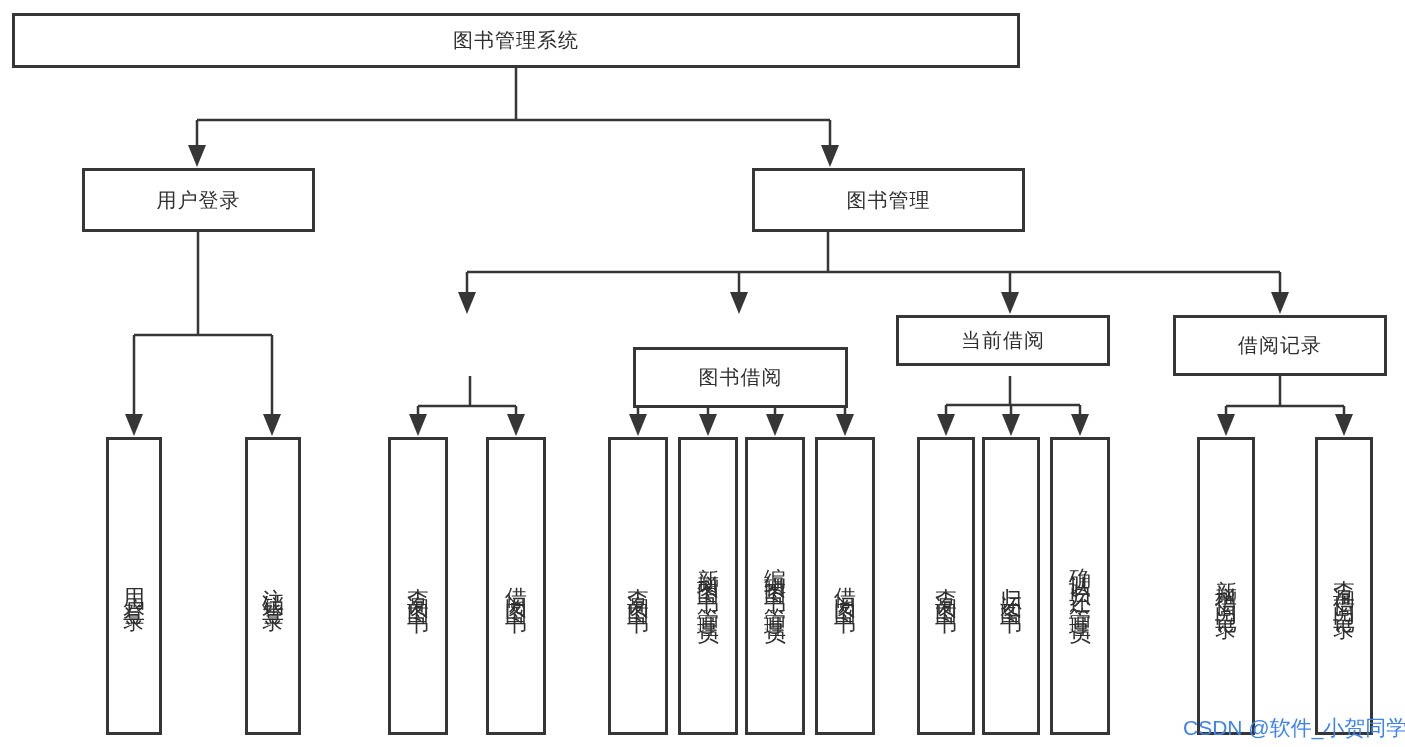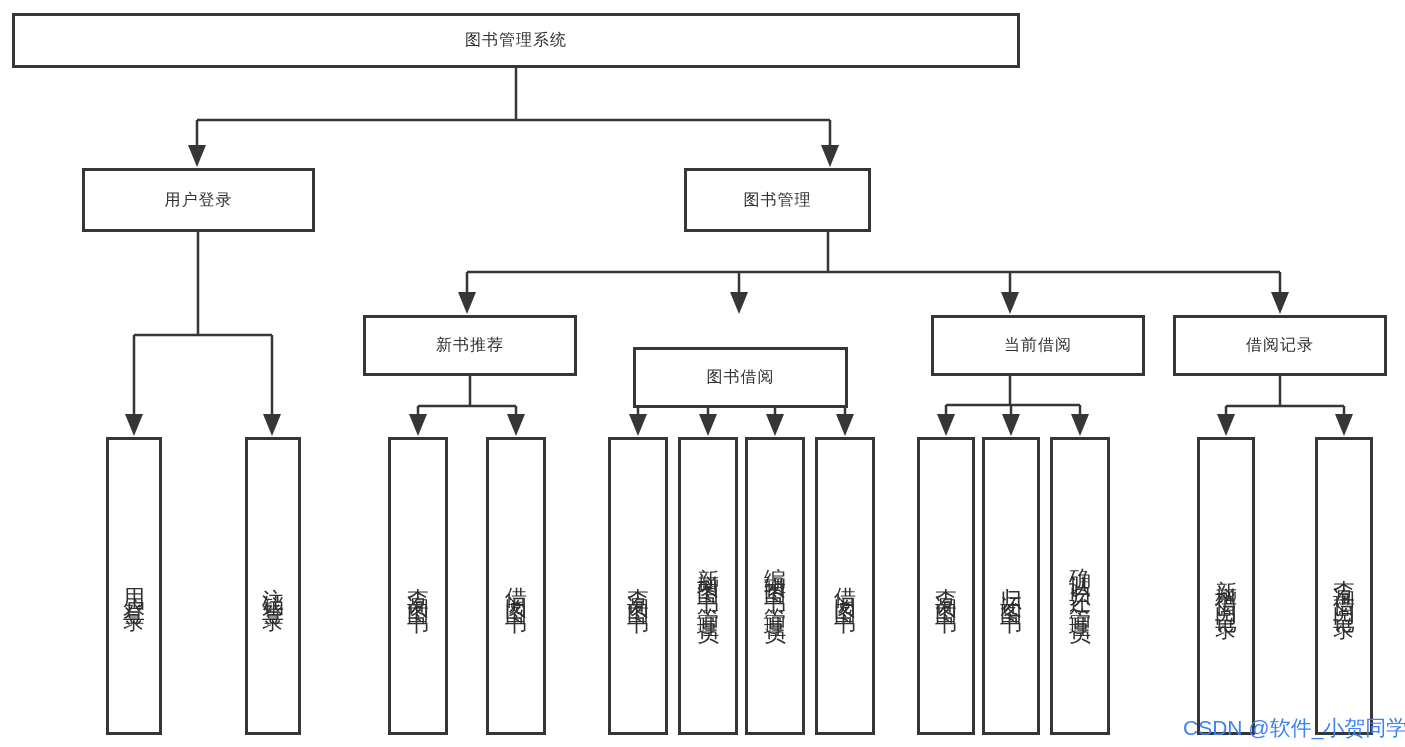--- a/index.html
+++ b/index.html
@@ -6,21 +6,21 @@
   #stage{
     position:relative;width:1405px;height:747px;background:#ffffff;
     font-family:"Liberation Sans","DejaVu Sans",sans-serif;color:#333333;overflow:hidden;
   }
   #wires{position:absolute;left:0;top:0;width:1405px;height:747px;}
   .node{
     position:absolute;box-sizing:border-box;border:3px solid #363636;background:#ffffff;
     display:flex;align-items:center;justify-content:center;text-align:center;
     color:#2f2f2f;
   }
-  .h-node{font-size:16px;letter-spacing:1px;}
+  .h-node{font-size:20px;letter-spacing:1px;}
   .leaf{font-size:22px;}
   .vtext{
     writing-mode:vertical-rl;text-orientation:mixed;
     letter-spacing:8px;line-height:1;white-space:nowrap;
   }
   #watermark{
     position:absolute;left:1183px;top:714px;width:222px;
     font-size:21px;color:#3b82f6;white-space:nowrap;z-index:5;
   }
 </style>
@@ -69,31 +69,28 @@
     </g>
   </svg>
 
   <div class="node h-node" style="left:12px;top:13px;width:1008px;height:55px;">
     <span>图书管理系统</span>
   </div>
 
   <div class="node h-node" style="left:82px;top:168px;width:233px;height:64px;">
     <span>用户登录</span>
   </div>
-  <div class="node h-node" style="left:684px;top:168px;width:187px;height:64px;">
+  <div class="node h-node" style="left:752px;top:168px;width:273px;height:64px;">
     <span>图书管理</span>
   </div>
 
-  <div class="node h-node" style="left:363px;top:315px;width:214px;height:61px;">
-    <span>新书推荐</span>
-  </div>
   <div class="node h-node" style="left:633px;top:315px;width:215px;height:61px;margin-top:32px;">
     <span>图书借阅</span>
   </div>
-  <div class="node h-node" style="left:931px;top:315px;width:214px;height:61px;">
+  <div class="node h-node" style="left:896px;top:315px;width:214px;height:51px;">
     <span>当前借阅</span>
   </div>
   <div class="node h-node" style="left:1173px;top:315px;width:214px;height:61px;">
     <span>借阅记录</span>
   </div>
 
   <div class="node leaf" style="left:106px;top:437px;width:56px;height:298px;">
     <span class="vtext">用户登录</span>
   </div>
   <div class="node leaf" style="left:245px;top:437px;width:56px;height:298px;">

